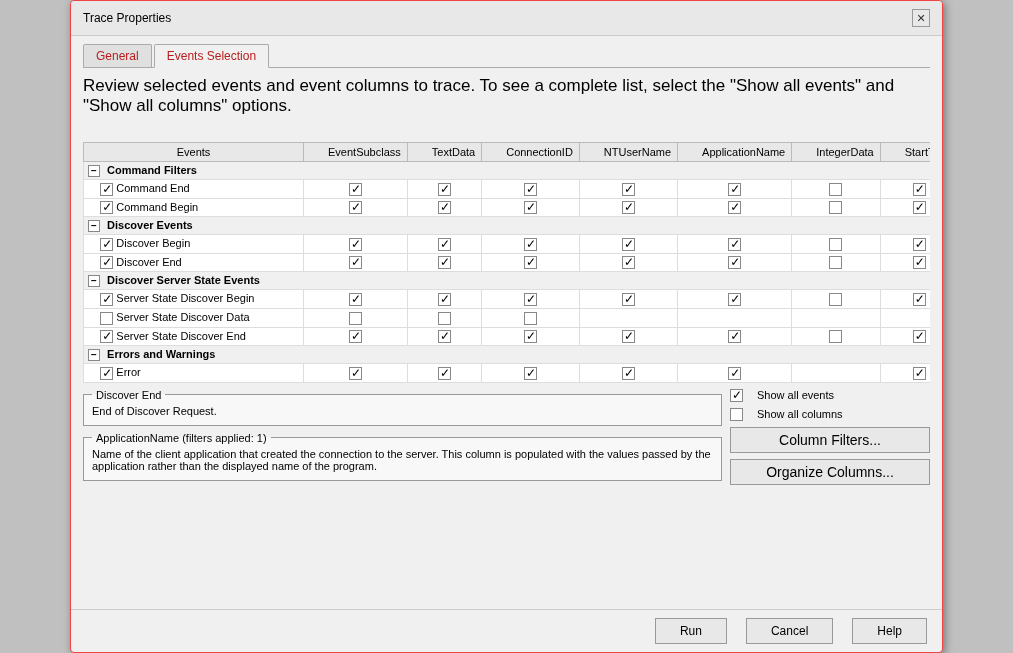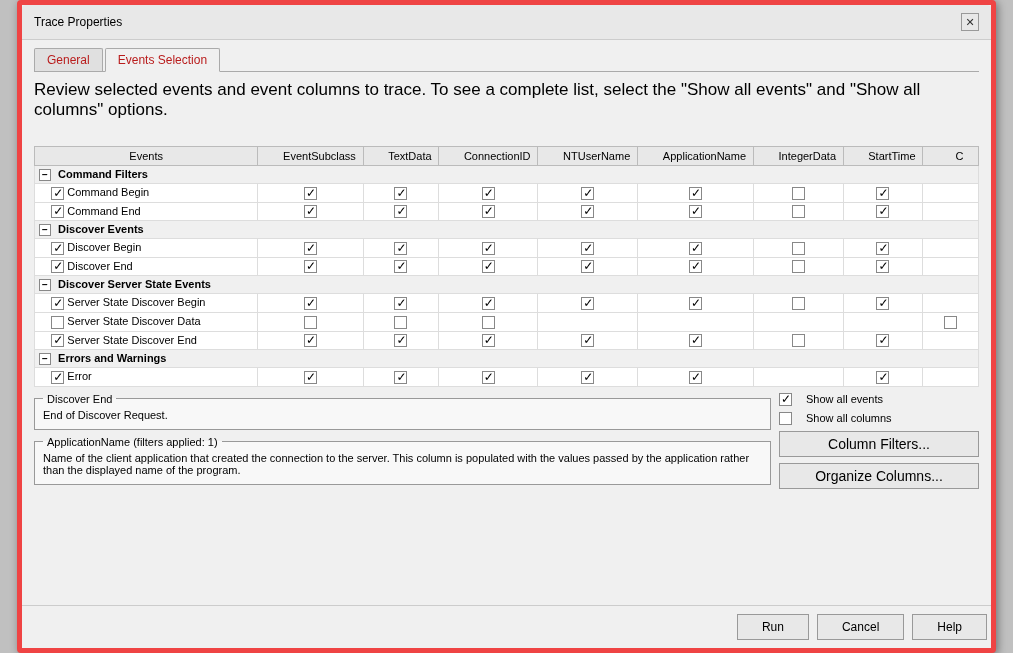--- a/index.html
+++ b/index.html
@@ -7,23 +7,23 @@
       background: #c0c0c0;
       display: flex;
       align-items: center;
       justify-content: center;
       min-height: 100vh;
       font-family: 'Segoe UI', Tahoma, sans-serif;
       font-size: 12px;
     }
     .dialog {
       background: #f0f0f0;
-      border: 5px solid #ef4444;
+      border: 1px solid #ef4444;
       border-radius: 4px;
-      width: 979px;
+      width: 873px;
       min-height: 653px;
       box-shadow: 2px 2px 8px rgba(0,0,0,0.4);
       display: flex;
       flex-direction: column;
     }
     .title-bar {
       background: #e8e8e8;
       border-bottom: 1px solid #ccc;
       padding: 8px 12px;
       display: flex;
@@ -190,22 +190,22 @@
       background: #e8e8e8;
       border: 1px solid #999;
       cursor: pointer;
       font-size: 14px;
       text-align: center;
       min-width: 130px;
     }
     .footer {
       display: flex;
       justify-content: flex-end;
-      padding: 8px 4px;
-      gap: 8px;
+      padding: 8px 15px;
+      gap: 19px;
       border-top: 1px solid #ccc;
       margin-top: 8px;
     }
     .footer-btn {
       padding: 5px 24px;
       background: #e8e8e8;
       border: 1px solid #999;
       cursor: pointer;
       font-size: 12px;
       min-width: 70px;
@@ -260,32 +260,32 @@
         </thead>
         <tbody>
 
           <tr class="group-row">
             <td colspan="9">
               <span class="group-expand">−</span>
               <strong>Command Filters</strong>
             </td>
           </tr>
           <tr class="event-row">
+            <td>&nbsp;&nbsp;&nbsp;&nbsp;<span class="cb-checked"></span>&nbsp;Command End</td>
+            <td class="checkbox-cell"><span class="cb-checked"></span></td>
+            <td class="checkbox-cell"><span class="cb-checked"></span></td>
+            <td class="checkbox-cell"><span class="cb-checked"></span></td>
+            <td class="checkbox-cell"><span class="cb-checked"></span></td>
+            <td class="checkbox-cell"><span class="cb-checked"></span></td>
+            <td class="checkbox-cell"><span class="cb-unchecked"></span></td>
+            <td class="checkbox-cell"><span class="cb-checked"></span></td>
+            <td class="checkbox-cell"></td>
+          </tr>
+          <tr class="event-row">
             <td>&nbsp;&nbsp;&nbsp;&nbsp;<span class="cb-checked"></span>&nbsp;Command Begin</td>
-            <td class="checkbox-cell"><span class="cb-checked"></span></td>
-            <td class="checkbox-cell"><span class="cb-checked"></span></td>
-            <td class="checkbox-cell"><span class="cb-checked"></span></td>
-            <td class="checkbox-cell"><span class="cb-checked"></span></td>
-            <td class="checkbox-cell"><span class="cb-checked"></span></td>
-            <td class="checkbox-cell"><span class="cb-unchecked"></span></td>
-            <td class="checkbox-cell"><span class="cb-checked"></span></td>
-            <td class="checkbox-cell"></td>
-          </tr>
-          <tr class="event-row">
-            <td>&nbsp;&nbsp;&nbsp;&nbsp;<span class="cb-checked"></span>&nbsp;Command End</td>
             <td class="checkbox-cell"><span class="cb-checked"></span></td>
             <td class="checkbox-cell"><span class="cb-checked"></span></td>
             <td class="checkbox-cell"><span class="cb-checked"></span></td>
             <td class="checkbox-cell"><span class="cb-checked"></span></td>
             <td class="checkbox-cell"><span class="cb-checked"></span></td>
             <td class="checkbox-cell"><span class="cb-unchecked"></span></td>
             <td class="checkbox-cell"><span class="cb-checked"></span></td>
             <td class="checkbox-cell"></td>
           </tr>
 

